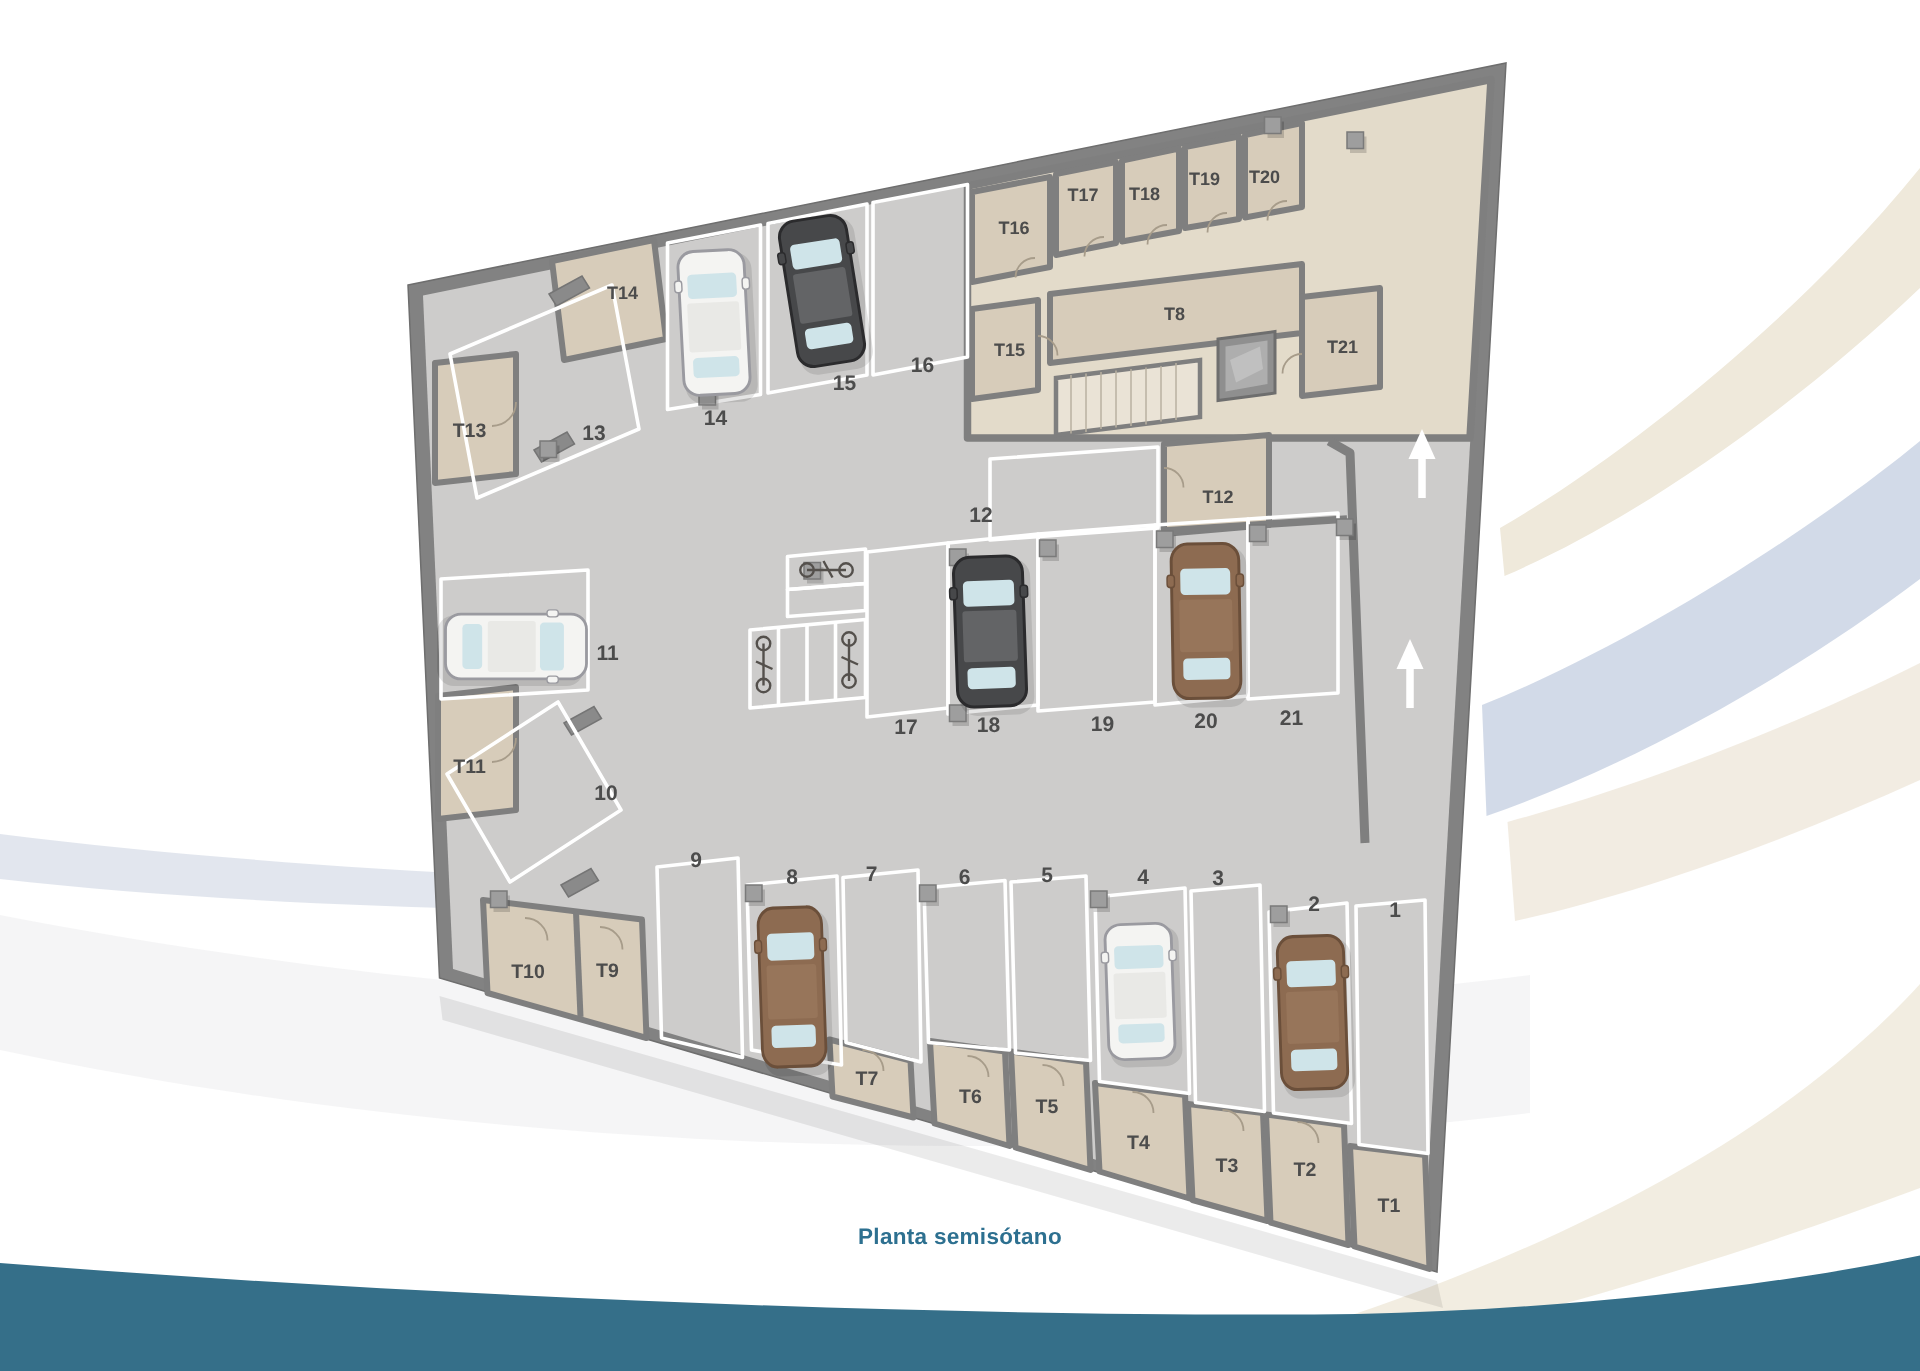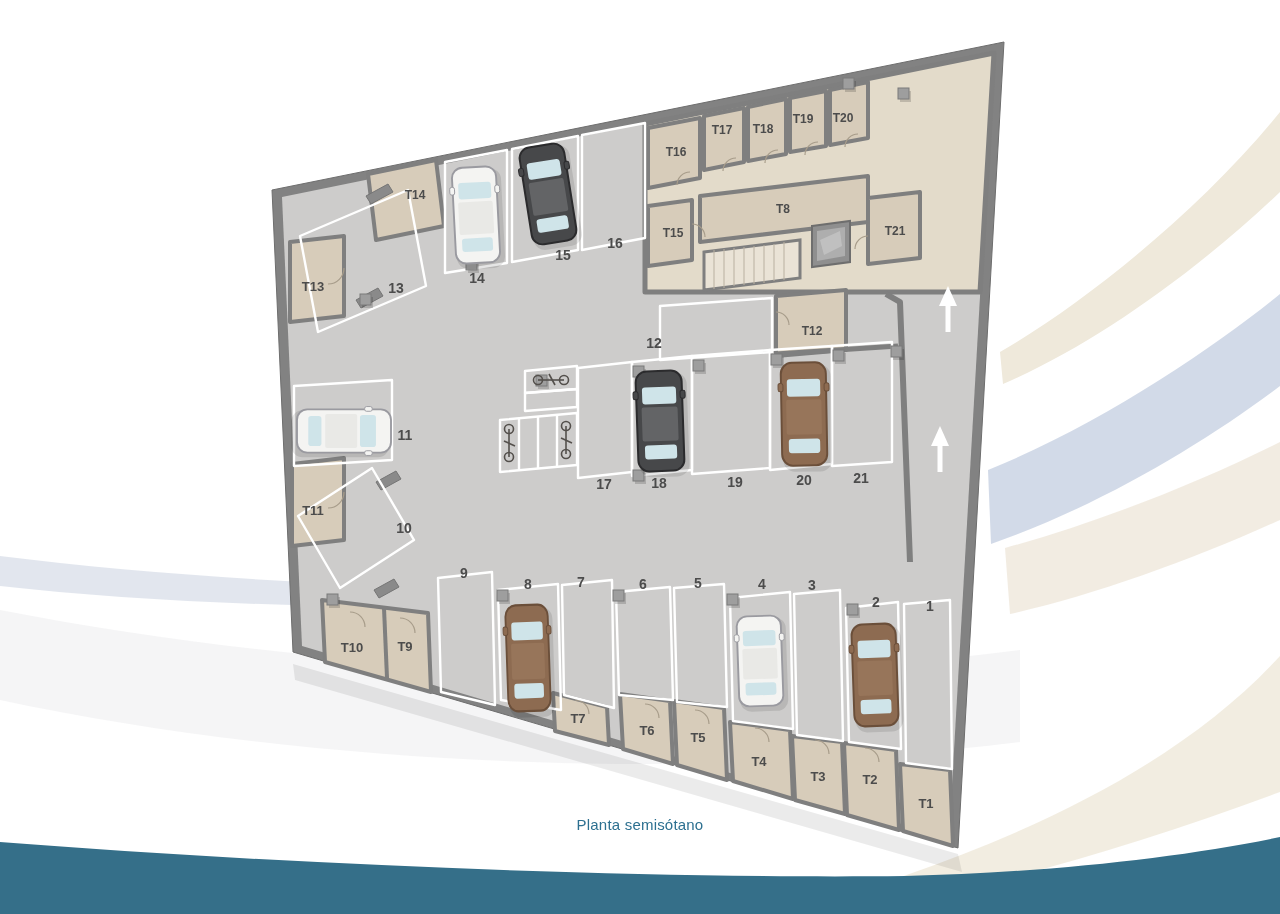--- a/index.html
+++ b/index.html
@@ -27,21 +27,21 @@
   .pshadow{fill:#000;opacity:.16;}
   .arc{fill:none;stroke:#a79c8a;stroke-width:1.2;}
   .stair{fill:#eae3d6;stroke:#7f7f7f;stroke-width:3;}
   .stairstep{stroke:#b9b0a0;stroke-width:1;}
   .bike{stroke:#54504c;stroke-width:1.6;fill:none;}
   .car{--body:#f4f4f2;--edge:#9a9aa0;--roof:#e9e9e6;--glass:#cfe4e9;}
   .car.dark{--body:#47484a;--edge:#2b2b2d;--roof:#636466;}
   .car.brown{--body:#8d6b51;--edge:#6b4f3a;--roof:#97755a;}
   #title{
     position:absolute;left:0;top:816px;width:1280px;text-align:center;
-    font-size:15px;font-weight:normal;color:#2d7090;letter-spacing:.2px;
+    font-size:15px;font-weight:bold;color:#2d7090;letter-spacing:.2px;
   }
 </style>
 </head>
 <body>
 
 <svg width="1280" height="914" viewBox="0 0 1280 914">
 
   <g>
     <path d="M1000,352 C1090,300 1205,205 1280,112 L1280,192 C1196,272 1092,346 1003,384 Z" fill="#efe9db"></path>
     <path d="M988,470 C1100,425 1218,345 1280,294 L1280,386 C1206,442 1100,506 991,544 Z" fill="#cdd6e6" opacity="0.9"></path>

